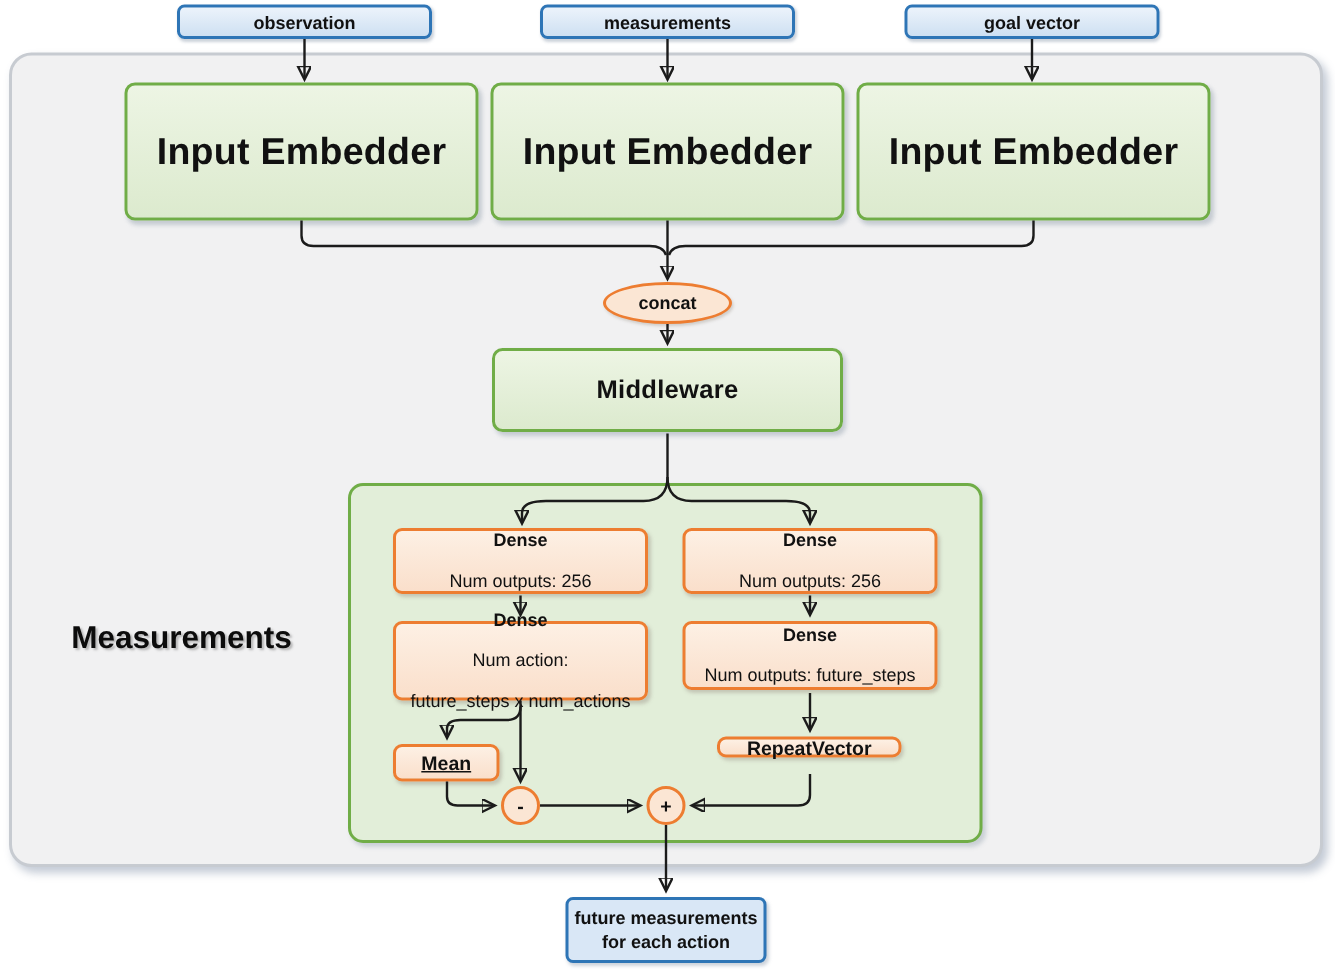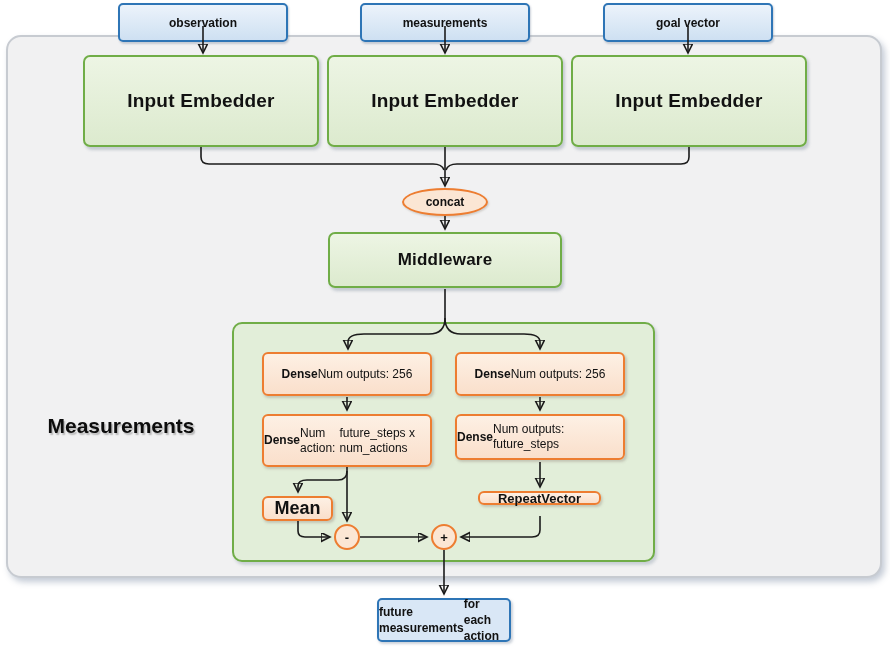--- a/index.html
+++ b/index.html
@@ -5,32 +5,32 @@
   html,body{margin:0;padding:0;background:#ffffff;}
   .canvas{position:relative;width:890px;height:650px;background:#ffffff;overflow:hidden;
           font-family:"Liberation Sans",sans-serif;color:#111;}
 
   
   .panel{position:absolute;left:6px;top:35px;width:876px;height:543px;box-sizing:border-box;
          background:#F1F1F2;border:2px solid #C7CBD1;border-radius:15px;
          box-shadow:3px 4px 6px rgba(125,140,165,.45);}
 
   
-  .pill{position:absolute;top:3px;width:170px;height:39px;box-sizing:border-box;
+  .pill{position:absolute;top:3px;width:170px;height:23px;box-sizing:border-box;
         border:2px solid #2E75B6;border-radius:5px;
         background:linear-gradient(#ECF3FB,#CEE0F2);
         display:flex;align-items:center;justify-content:center;
         font-size:12px;font-weight:700;box-shadow:1px 1.5px 2px rgba(130,145,165,.4);}
   #inp0{left:118px;} #inp1{left:360px;} #inp2{left:603px;}
 
   
   .gbox{position:absolute;box-sizing:border-box;border:2.5px solid #70AD47;border-radius:7px;
         background:linear-gradient(#EDF5E4,#DCEACE);
         display:flex;align-items:center;justify-content:center;
-        font-size:19px;font-weight:700;letter-spacing:.2px;
+        font-size:25px;font-weight:700;letter-spacing:.2px;
         box-shadow:2px 2.5px 3px rgba(130,145,160,.4);}
   #emb0{left:83px;top:55px;width:236px;height:92px;}
   #emb1{left:327px;top:55px;width:236px;height:92px;}
   #emb2{left:571px;top:55px;width:236px;height:92px;}
   #mw  {left:328px;top:232px;width:234px;height:56px;font-size:17px;}
 
   
   .ellipse{position:absolute;left:402px;top:188px;width:86px;height:28px;box-sizing:border-box;
            border:2.5px solid #ED7D31;border-radius:50%;background:#FBE6D4;
            display:flex;align-items:center;justify-content:center;
@@ -42,42 +42,42 @@
          box-shadow:2px 2.5px 3px rgba(130,145,160,.35);}
 
   
   .headtitle{position:absolute;left:16px;top:411px;width:210px;text-align:center;
              font-size:21px;font-weight:700;line-height:29px;color:#0c0c0c;
              text-shadow:1.5px 1.5px 1.5px rgba(110,110,110,.45);}
 
   
   .obox{position:absolute;box-sizing:border-box;border:2.5px solid #ED7D31;border-radius:6px;
         background:linear-gradient(#FDF0E4,#FADFCB);
-        display:flex;flex-direction:row;align-items:center;justify-content:center;
-        font-size:12px;line-height:15px;box-shadow:1.5px 2px 2.5px rgba(150,140,130,.4);}
+        display:flex;flex-direction:column;align-items:center;justify-content:center;
+        font-size:12px;line-height:15px;box-shadow:1.5px 2px 2.5px rgba(150,140,130,.4);gap:12px;}
   .obox .bld{font-weight:700;}
   .obox .reg{font-weight:400;}
   #d1l{left:262px;top:352px;width:170px;height:44px;}
   #d1r{left:455px;top:352px;width:170px;height:44px;}
   #d2l{left:262px;top:414px;width:170px;height:53px;}
   #d2r{left:455px;top:414px;width:170px;height:46px;}
-  #mean{left:262px;top:496px;width:71px;height:25px;font-size:18px;}
+  #mean{left:262px;top:496px;width:71px;height:25px;font-size:13px;text-decoration:underline;}
   #repv{left:478px;top:491px;width:123px;height:14px;font-size:13px;}
 
   
   .node{position:absolute;width:26px;height:26px;box-sizing:border-box;border-radius:50%;
         border:2.5px solid #ED7D31;background:#FBE6D4;
         display:flex;align-items:center;justify-content:center;
         font-size:13px;font-weight:700;line-height:1;}
   #minus{left:334px;top:524px;} #plus{left:431px;top:524px;}
 
   
   .outbox{position:absolute;left:377px;top:598px;width:134px;height:44px;box-sizing:border-box;
           border:2.5px solid #2E75B6;border-radius:5px;background:#D9E7F6;
-          display:flex;align-items:center;justify-content:center;
+          display:flex;flex-direction:column;align-items:center;justify-content:center;
           font-size:12px;font-weight:700;line-height:16px;
           box-shadow:1.5px 2px 2.5px rgba(130,145,165,.4);}
 
   
   .wires{position:absolute;left:0;top:0;z-index:20;pointer-events:none;}
   .wires path{stroke:#1b1b1b;stroke-width:1.6;fill:none;}
 </style>
 </head>
 <body>
 

